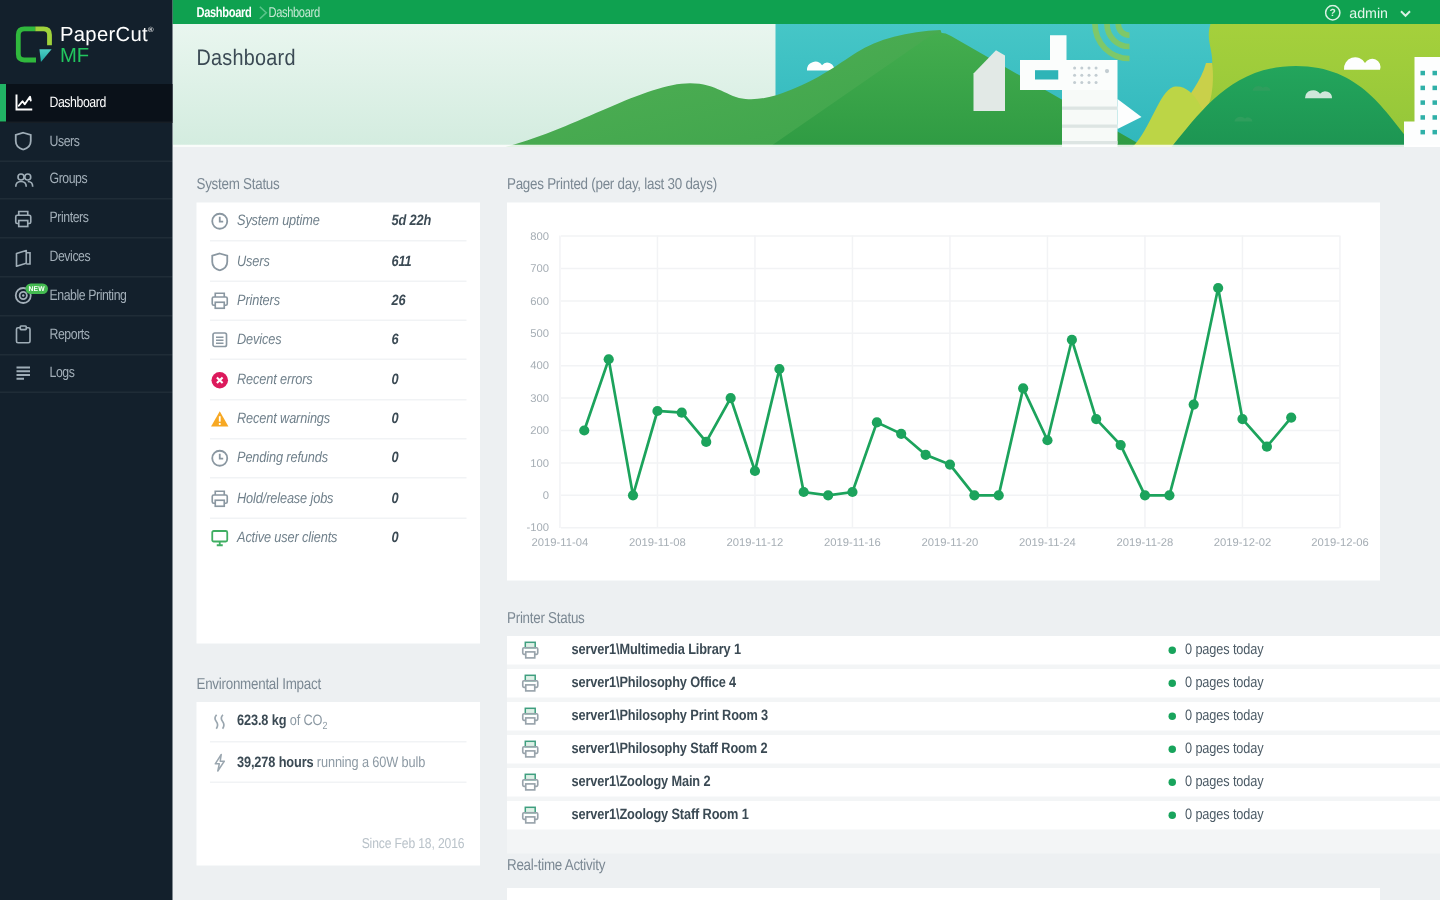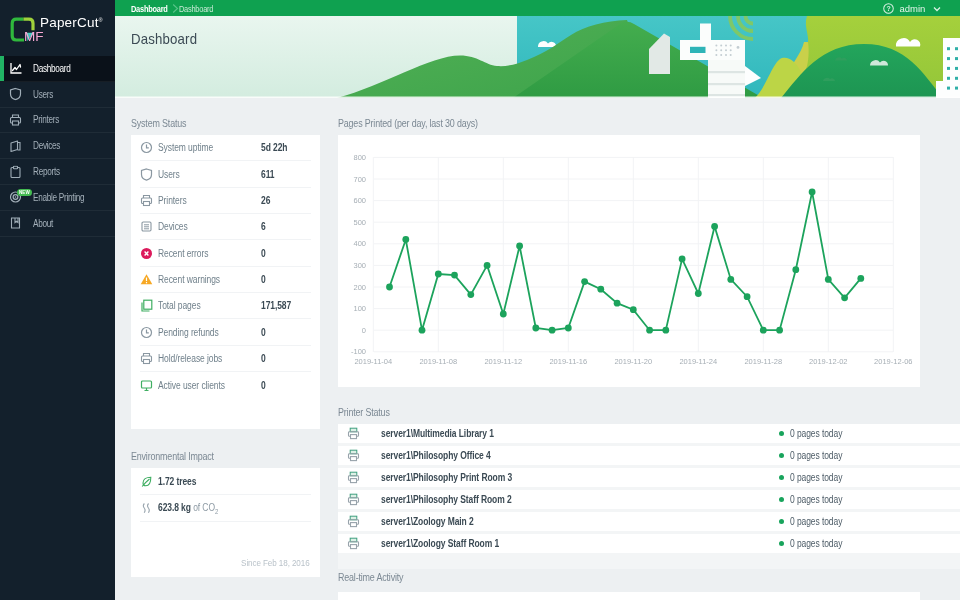--- a/index.html
+++ b/index.html
@@ -5,21 +5,21 @@
 * { margin:0; padding:0; box-sizing:border-box; }
 html,body { width:960px; height:600px; overflow:hidden; }
 body { font-family:"Liberation Sans", sans-serif; background:#edf0f2; position:relative; }
 
 
 #sidebar { position:absolute; left:0; top:0; width:115px; height:600px; background:#13202c; z-index:5; }
 #logo { position:absolute; left:0; top:0; width:115px; height:55px; }
 #logo svg { position:absolute; left:10px; top:17px; }
 #logo .t1 { position:absolute; left:40px; top:15px; color:#fff; font-size:13.5px; letter-spacing:0.2px; }
 #logo .t1 sup { font-size:5px; }
-#logo .t2 { position:absolute; left:24px; top:29px; color:#f9a8d4; font-size:13.5px; }
+#logo .t2 { position:absolute; left:40px; top:29px; color:#22c55e; font-size:13.5px; }
 .nav { position:absolute; top:56px; left:0; width:115px; }
 .ni { position:relative; height:25.8px; display:flex; align-items:center; color:#a3afb9; font-size:10px; letter-spacing:-0.35px; border-bottom:1px solid rgba(255,255,255,0.055); }
 .ni svg { position:absolute; left:9px; top:50%; transform:translateY(-50%); }
 .ni .lbl { position:absolute; left:33px; white-space:nowrap; transform:scaleX(0.82); transform-origin:left center; }
 .ni.active { background:#0a1119; color:#fefefe; }
 .ni.active:before { content:""; position:absolute; left:0; top:0; width:4px; height:100%; background:#21b364; }
 .newpill { position:absolute; left:17px; top:4.5px; background:#44bb51; color:#fff; font-size:4.5px; font-weight:bold; padding:1px 2px; border-radius:4px; letter-spacing:0.1px; }
 
 
 #topbar { position:absolute; left:115px; top:0; width:845px; height:16px; background:#0fa150; color:#fff; z-index:4; }
@@ -31,21 +31,21 @@
 
 #hero { position:absolute; left:115px; top:16px; width:845px; height:82px; overflow:hidden; }
 #hero h1 { position:absolute; left:16px; top:14px; font-size:15px; font-weight:normal; color:#3b4a54; letter-spacing:0.2px; transform:scaleX(0.88); transform-origin:left center; }
 
 
 .sec-title { position:absolute; color:#7b8893; font-size:10.5px; letter-spacing:-0.2px; transform:scaleX(0.85); transform-origin:left center; }
 .card { position:absolute; background:#fff; }
 
 
 #ss-card { left:131px; top:135px; width:189px; height:293.5px; }
-.ssrow { position:relative; height:26.35px; margin:0 0 0 9px; width:171px; border-bottom:1px solid #f1f3f5; display:flex; align-items:center; }
+.ssrow { position:relative; height:26.35px; margin:0 0 0 9px; width:171px; border-bottom:1px solid #f1f3f5; display:flex; align-items:center;font-style:italic; }
 .ssrow:last-child { border-bottom:none; }
 .ssrow svg { position:absolute; left:0px; }
 .ssrow .lb { position:absolute; left:18px; font-size:10px; letter-spacing:-0.1px; color:#70808b; white-space:nowrap; transform:scaleX(0.85); transform-origin:left center; }
 .ssrow .vl { position:absolute; left:121px; font-size:10px; letter-spacing:-0.1px; font-weight:bold; color:#3b4a54; white-space:nowrap; transform:scaleX(0.85); transform-origin:left center; }
 
 #env-card { left:131px; top:468px; width:189px; height:109px; }
 .envrow { position:relative; height:27px; margin-left:9px; width:171px; border-bottom:1px solid #f1f3f5; display:flex; align-items:center; }
 .envrow svg { position:absolute; left:0px; }
 .envrow .tx { position:absolute; left:18px; font-size:10px; letter-spacing:-0.1px; color:#8d9aa4; white-space:nowrap; transform:scaleX(0.85); transform-origin:left center; }
 .envrow .tx b { color:#3b4a54; }
@@ -88,56 +88,64 @@
         </svg>
       <span class="lbl">Dashboard</span>
     </div>
     <div class="ni">
       <svg width="13" height="13" viewBox="0 0 13 13">
           <path d="M6.5,1 L11.5,2.5 L11.5,6.5 C11.5,9.5 9.3,11.4 6.5,12.2 C3.7,11.4 1.5,9.5 1.5,6.5 L1.5,2.5 Z" stroke="#9fadb7" stroke-width="1.2" fill="none"></path>
         </svg>
       <span class="lbl">Users</span>
     </div>
     <div class="ni">
+      <svg width="14" height="13" viewBox="0 0 14 13">
+          <circle cx="5" cy="4.5" r="2" stroke="#9fadb7" stroke-width="1.1" fill="none"></circle>
+          <circle cx="9.5" cy="4.5" r="2" stroke="#9fadb7" stroke-width="1.1" fill="none"></circle>
+          <path d="M1.5,11 C1.5,8.5 3,7.5 5,7.5 C7,7.5 8.5,8.5 8.5,11" stroke="#9fadb7" stroke-width="1.1" fill="none"></path>
+          <path d="M9.5,7.5 C11.5,7.5 12.8,8.5 12.8,11" stroke="#9fadb7" stroke-width="1.1" fill="none"></path>
+        </svg>
+      <span class="lbl">Groups</span>
+    </div>
+    <div class="ni">
       <svg width="13" height="13" viewBox="0 0 13 13">
           <path d="M3.5,4 L3.5,1.5 L9.5,1.5 L9.5,4" stroke="#9fadb7" stroke-width="1.1" fill="none"></path>
           <rect x="1.5" y="4" width="10" height="5.5" rx="1" stroke="#9fadb7" stroke-width="1.1" fill="none"></rect>
           <rect x="3.5" y="7.5" width="6" height="4" stroke="#9fadb7" stroke-width="1.1" fill="#13202c"></rect>
         </svg>
       <span class="lbl">Printers</span>
     </div>
     <div class="ni">
       <svg width="13" height="13" viewBox="0 0 13 13">
           <path d="M2,3.5 L8.5,1.5 L8.5,10 L2,12 Z" stroke="#9fadb7" stroke-width="1.1" fill="none" stroke-linejoin="round"></path>
           <path d="M8.5,3 L11,3 L11,10.5 L8.5,10.5" stroke="#9fadb7" stroke-width="1.1" fill="none"></path>
         </svg>
       <span class="lbl">Devices</span>
     </div>
     <div class="ni">
       <svg width="13" height="13" viewBox="0 0 13 13">
-          <rect x="2" y="2" width="9" height="10" rx="1" stroke="#9fadb7" stroke-width="1.1" fill="none"></rect>
-          <rect x="4.5" y="0.8" width="4" height="2.4" rx="0.5" stroke="#9fadb7" stroke-width="1.1" fill="#13202c"></rect>
-        </svg>
-      <span class="lbl">Reports</span>
-    </div>
-    <div class="ni">
-      <svg width="13" height="13" viewBox="0 0 13 13">
           <circle cx="6.5" cy="6.5" r="5" stroke="#a3afb9" stroke-width="1.2" fill="none"></circle>
           <circle cx="6.5" cy="6.5" r="2.4" stroke="#a3afb9" stroke-width="1.2" fill="none"></circle>
           <circle cx="6.5" cy="6.5" r="0.8" fill="#a3afb9"></circle>
         </svg>
       <span class="newpill">NEW</span>
       <span class="lbl">Enable Printing</span>
     </div>
     <div class="ni">
       <svg width="13" height="13" viewBox="0 0 13 13">
-          <path d="M2.5,1.5 L10.5,1.5 L10.5,11.5 L2.5,11.5 Z" stroke="#9fadb7" stroke-width="1.1" fill="none"></path>
-          <path d="M6,1.5 L6,6 L7.5,4.8 L9,6 L9,1.5" stroke="#9fadb7" stroke-width="1.1" fill="none"></path>
-        </svg>
-      <span class="lbl">About</span>
+          <rect x="2" y="2" width="9" height="10" rx="1" stroke="#9fadb7" stroke-width="1.1" fill="none"></rect>
+          <rect x="4.5" y="0.8" width="4" height="2.4" rx="0.5" stroke="#9fadb7" stroke-width="1.1" fill="#13202c"></rect>
+        </svg>
+      <span class="lbl">Reports</span>
+    </div>
+    <div class="ni">
+      <svg width="13" height="13" viewBox="0 0 13 13">
+          <path d="M2,2.5 H11 M2,5 H11 M2,7.5 H11 M2,10 H7" stroke="#9fadb7" stroke-width="1.2" fill="none"></path>
+        </svg>
+      <span class="lbl">Logs</span>
     </div>
   </div>
 </div>
 
 <div id="topbar">
   <span id="crumb1">Dashboard</span>
   <svg id="crumbsep" style="left:57px;top:3.5px;" width="7" height="9" viewBox="0 0 7 9">
       <path d="M1.2,0.5 L5.5,4.5 L1.2,8.5" stroke="#59c489" stroke-width="1.1" fill="none"></path>
     </svg>
   <span id="crumb2">Dashboard</span>
@@ -305,28 +313,20 @@
       <svg width="13" height="13" viewBox="0 0 13 13">
         <path d="M6.5,1.2 L12.3,11.3 L0.7,11.3 Z" fill="#f7a823"></path>
         <rect x="5.9" y="4.5" width="1.2" height="3.6" fill="#fff"></rect>
         <rect x="5.9" y="9" width="1.2" height="1.3" fill="#fff"></rect>
       </svg>
       <span class="lb">Recent warnings</span>
       <span class="vl">0</span>
     </div>
     <div class="ssrow">
       <svg width="13" height="13" viewBox="0 0 13 13">
-        <rect x="3.8" y="1.2" width="8" height="9" stroke="#3fae62" stroke-width="1.2" fill="none"></rect>
-        <path d="M2,3.5 L2,12 L9.5,12" stroke="#3fae62" stroke-width="1.2" fill="none"></path>
-      </svg>
-      <span class="lb">Total pages</span>
-      <span class="vl">171,587</span>
-    </div>
-    <div class="ssrow">
-      <svg width="13" height="13" viewBox="0 0 13 13">
         <circle cx="6.5" cy="6.5" r="5" stroke="#8a97a1" stroke-width="1.2" fill="none"></circle>
         <path d="M6.5,3.5 L6.5,6.8 L8.8,6.8" stroke="#8a97a1" stroke-width="1.2" fill="none"></path>
       </svg>
       <span class="lb">Pending refunds</span>
       <span class="vl">0</span>
     </div>
     <div class="ssrow">
       <svg width="13" height="13" viewBox="0 0 13 13">
         <path d="M3.5,4 L3.5,1.5 L9.5,1.5 L9.5,4" stroke="#8a97a1" stroke-width="1.1" fill="none"></path>
         <rect x="1.5" y="4" width="10" height="5.5" rx="1" stroke="#8a97a1" stroke-width="1.1" fill="none"></rect>
@@ -339,33 +339,32 @@
       <svg width="13" height="13" viewBox="0 0 13 13">
         <rect x="1.5" y="2" width="10" height="7" rx="1" stroke="#3fae62" stroke-width="1.2" fill="none"></rect>
         <path d="M4.5,11.5 L8.5,11.5 M6.5,9 L6.5,11.5" stroke="#3fae62" stroke-width="1.2"></path>
       </svg>
       <span class="lb">Active user clients</span>
       <span class="vl">0</span>
     </div>
   </div>
 
 <div class="card" id="env-card">
-    <div class="envrow">
-      <svg width="13" height="13" viewBox="0 0 13 13">
-        <path d="M10.8,2.2 C6,2.2 3,4.5 3,8 C3,9.5 4,10.8 5.8,10.8 C9.3,10.8 10.8,6.5 10.8,2.2 Z" stroke="#3fae62" stroke-width="1.1" fill="none"></path>
-        <path d="M2.2,11.5 C4.5,8.5 7,6 9.5,4" stroke="#3fae62" stroke-width="1.1" fill="none"></path>
-      </svg>
-      <span class="tx"><b>1.72 trees</b></span>
-    </div>
    <div class="envrow">
       <svg width="13" height="13" viewBox="0 0 13 13">
         <path d="M4.4,1.5 C3,3 3,4.5 4.2,6 C5.4,7.5 5.4,9 4.2,10.8" stroke="#9aa6af" stroke-width="1.1" fill="none"></path>
         <path d="M8.6,1.5 C7.2,3 7.2,4.5 8.4,6 C9.6,7.5 9.6,9 8.4,10.8" stroke="#9aa6af" stroke-width="1.1" fill="none"></path>
       </svg>
       <span class="tx"><b>623.8 kg</b> of CO<sub style="font-size:7px">2</sub></span>
+    </div>
+   <div class="envrow">
+      <svg width="13" height="13" viewBox="0 0 13 13">
+        <path d="M7.5,1 L3.5,7.2 L6.2,7.2 L5.2,12 L9.5,5.5 L6.8,5.5 Z" stroke="#9aa6af" stroke-width="1" fill="none" stroke-linejoin="round"></path>
+      </svg>
+      <span class="tx"><b>39,278 hours</b> running a 60W bulb</span>
     </div>
    <div id="env-foot">Since Feb 18, 2016</div>
   </div>
 
 <div class="card" id="chart-card"><svg id="chartsvg" width="582" height="251" viewBox="0 0 582 251">
       <line x1="36" y1="216.79999999999998" x2="555" y2="216.79999999999998" stroke="#f2f3f5" stroke-width="1"></line>
       <text x="28" y="219.29999999999998" font-size="7.5" fill="#a6aeb5" text-anchor="end" font-family="Liberation Sans">-100</text>
       <line x1="36" y1="195.2" x2="555" y2="195.2" stroke="#f2f3f5" stroke-width="1"></line>
       <text x="28" y="197.7" font-size="7.5" fill="#a6aeb5" text-anchor="end" font-family="Liberation Sans">0</text>
       <line x1="36" y1="173.6" x2="555" y2="173.6" stroke="#f2f3f5" stroke-width="1"></line>

